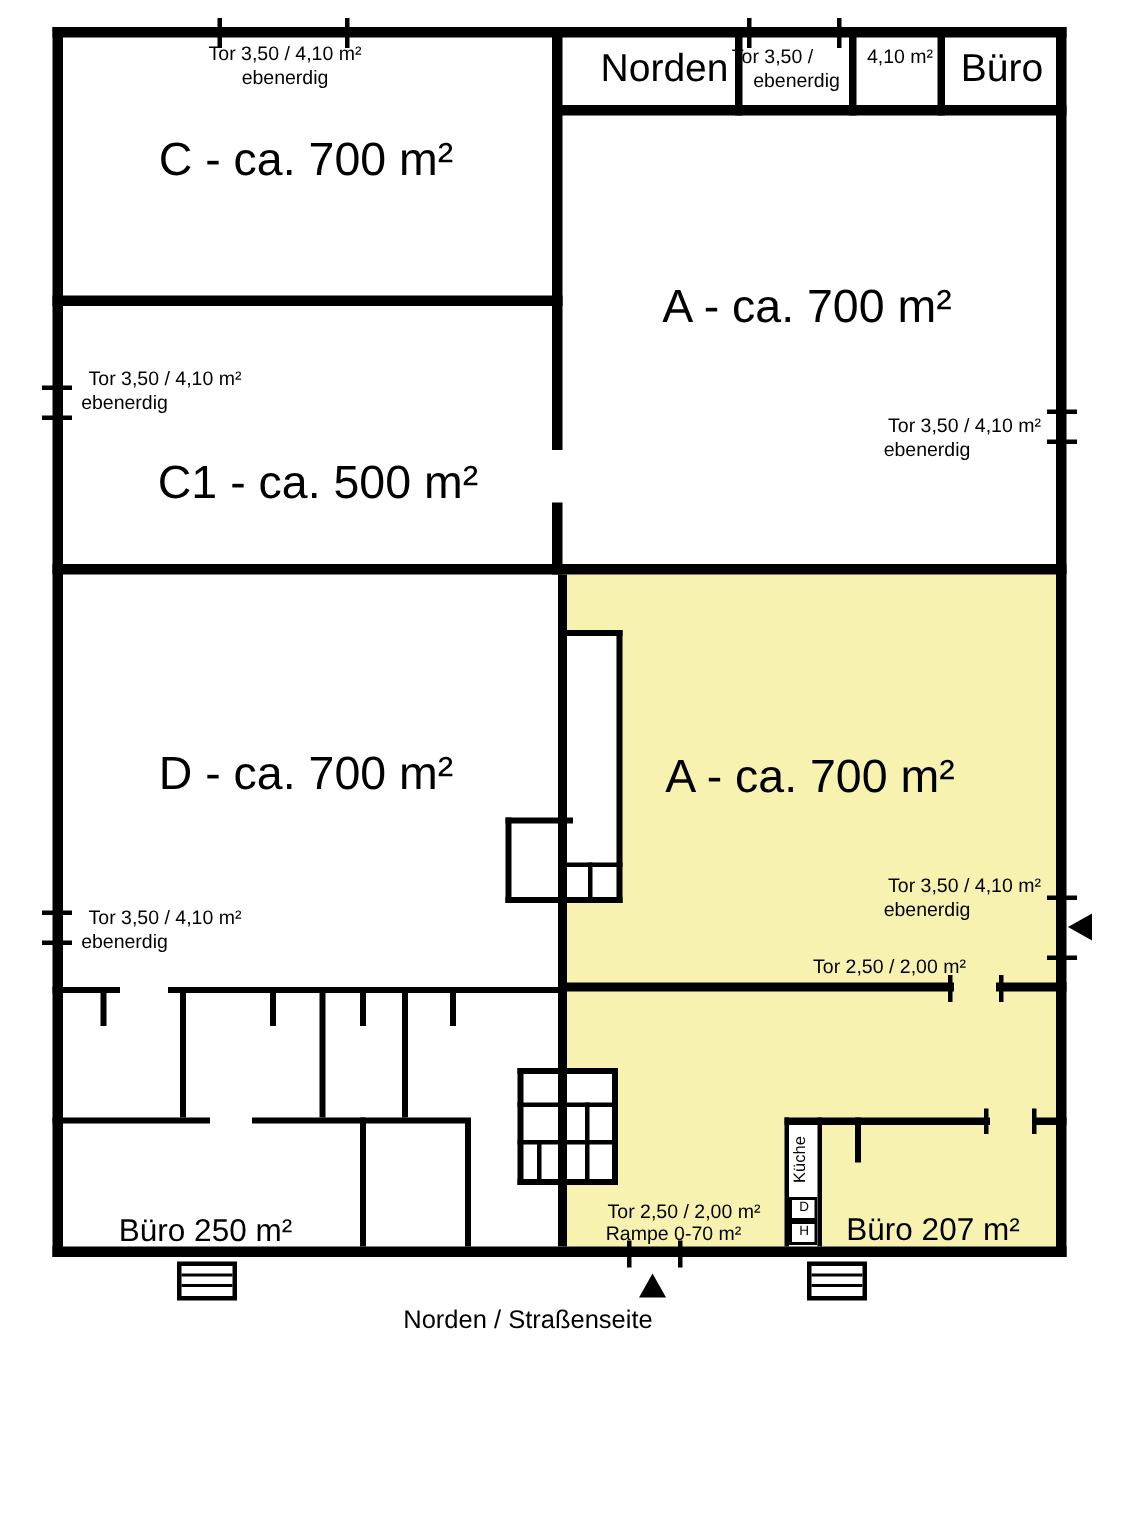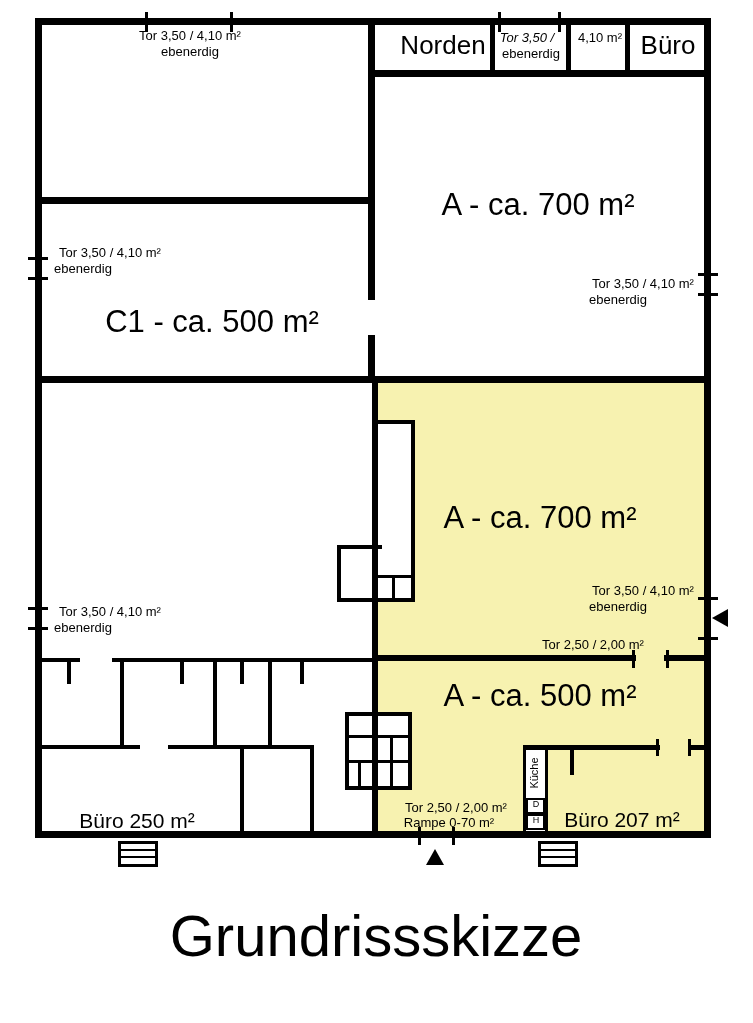--- a/index.html
+++ b/index.html
@@ -121,50 +121,51 @@
   <div class="stairs" style="left:538px;top:841px;width:34px;height:20px;">
     <div class="sline" style="top:5px;"></div>
     <div class="sline" style="top:12px;"></div>
   </div>
 
   <div class="box" style="left:526px;top:798px;width:15px;height:12px;"></div>
   <div class="box" style="left:526px;top:814px;width:15px;height:12px;"></div>
 
   <div class="lbl s13" style="left:190px;top:36px;">Tor 3,50 / 4,10 m²</div>
   <div class="lbl s13" style="left:190px;top:52px;">ebenerdig</div>
+  <div class="lbl s31" style="left:204px;top:107px;">C - ca. 700 m²</div>
 
   <div class="lbl s26" style="left:443px;top:45px;">Norden</div>
-  <div class="lbl s13" style="left:527px;top:38px;font-style:italic;">Tor 3,50 /</div>
+  <div class="lbl s13" style="left:515px;top:38px;">Tor 3,50 /</div>
   <div class="lbl s13" style="left:531px;top:54px;">ebenerdig</div>
   <div class="lbl s13" style="left:600px;top:38px;">4,10 m²</div>
   <div class="lbl s26" style="left:668px;top:45px;">Büro</div>
 
   <div class="lbl s31" style="left:538px;top:205px;">A - ca. 700 m²</div>
   <div class="lbl s13" style="left:643px;top:284px;">Tor 3,50 / 4,10 m²</div>
   <div class="lbl s13" style="left:618px;top:300px;">ebenerdig</div>
 
   <div class="lbl s13" style="left:110px;top:253px;">Tor 3,50 / 4,10 m²</div>
   <div class="lbl s13" style="left:83px;top:269px;">ebenerdig</div>
   <div class="lbl s31" style="left:212px;top:322px;">C1 - ca. 500 m²</div>
 
+  <div class="lbl s31" style="left:204px;top:516px;">D - ca. 700 m²</div>
   <div class="lbl s13" style="left:110px;top:612px;">Tor 3,50 / 4,10 m²</div>
   <div class="lbl s13" style="left:83px;top:628px;">ebenerdig</div>
 
   <div class="lbl s31" style="left:540px;top:518px;">A - ca. 700 m²</div>
   <div class="lbl s13" style="left:643px;top:591px;">Tor 3,50 / 4,10 m²</div>
   <div class="lbl s13" style="left:618px;top:607px;">ebenerdig</div>
   <div class="lbl s13" style="left:593px;top:645px;">Tor 2,50 / 2,00 m²</div>
 
-  <div class="lbl s31" style="left:540px;top:696px;">A - ca. 500 m²</div>
 
   <div class="lbl s13" style="left:456px;top:808px;">Tor 2,50 / 2,00 m²</div>
   <div class="lbl s13" style="left:449px;top:823px;">Rampe 0-70 m²</div>
 
   <div class="lbl s11 vert" style="left:534px;top:773px;">Küche</div>
   <div class="lbl s9" style="left:536px;top:805px;">D</div>
   <div class="lbl s9" style="left:536px;top:821px;">H</div>
 
   <div class="lbl s21" style="left:622px;top:820px;">Büro 207 m²</div>
   <div class="lbl s21" style="left:137px;top:821px;text-align:right;">Büro 250 m²</div>
 
-  <div class="lbl titlefont" style="left:376px;top:936px;">Grundrissskizze</div>
+  <div class="lbl s17" style="left:352px;top:881px;">Norden / Straßenseite</div>
 
 </div>
 
 </body></html>

